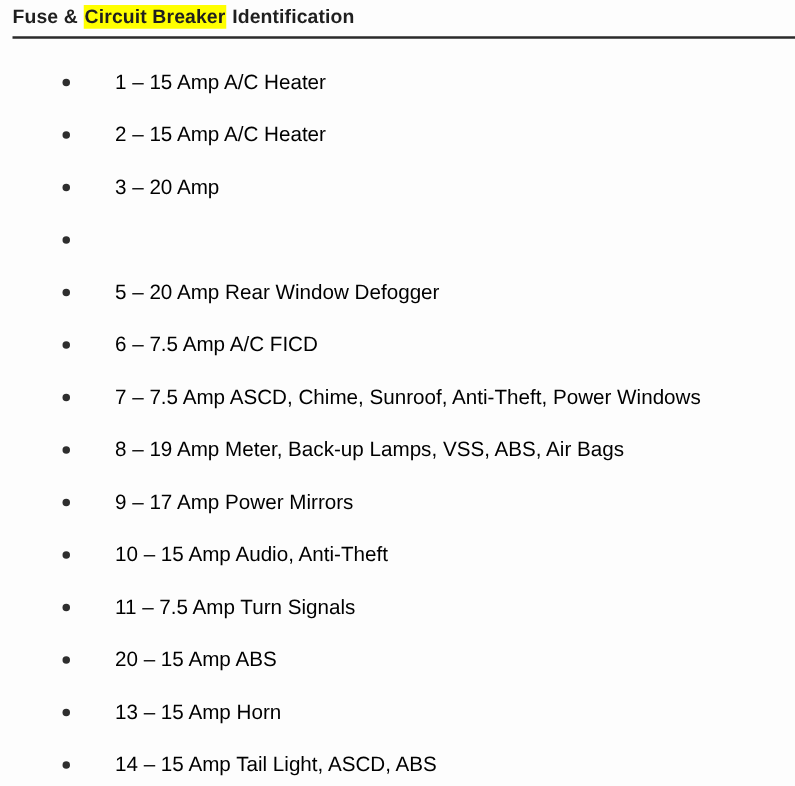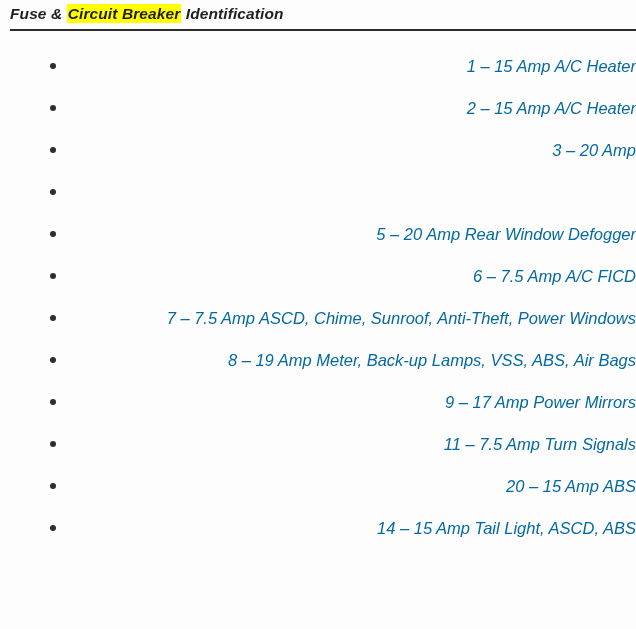--- a/index.html
+++ b/index.html
@@ -15,21 +15,20 @@
     color: #3a3a3a;
     overflow: hidden;
   }
 
   .page {
     position: relative;
     width: 636px;
     height: 629px;
     background: #fdfdfd;
     box-sizing: border-box;
-    font-style: italic;
   }
 
   
   .heading-block {
     padding: 4px 0 0 10px;
   }
   .page-title {
     font-size: 15.5px;
     font-weight: bold;
     color: #1f1f1f;
@@ -58,23 +57,22 @@
     padding: 0;
     position: relative;
     top: 14px;
   }
   .fuse-item {
     position: relative;
     height: 42px;
     line-height: 42px;
     padding-left: 92px;
     font-size: 16.5px;
-    color: #0369a1;
+    color: #000000;
     white-space: nowrap;
-    text-align: right;
   }
   .fuse-item .bullet {
     position: absolute;
     left: 50px;
     top: 50%;
     transform: translateY(-50%);
     width: 6px;
     height: 6px;
     border-radius: 50%;
     background: #2e2e2e;
@@ -97,18 +95,20 @@
   <ul class="fuse-list" id="fuse-list">
       <li class="fuse-item"><span class="bullet"></span><span class="item-text">1 – 15 Amp A/C Heater</span></li>
       <li class="fuse-item"><span class="bullet"></span><span class="item-text">2 – 15 Amp A/C Heater</span></li>
       <li class="fuse-item"><span class="bullet"></span><span class="item-text">3 – 20 Amp</span></li>
       <li class="fuse-item"><span class="bullet"></span></li>
       <li class="fuse-item"><span class="bullet"></span><span class="item-text">5 – 20 Amp Rear Window Defogger</span></li>
       <li class="fuse-item"><span class="bullet"></span><span class="item-text">6 – 7.5 Amp A/C FICD</span></li>
       <li class="fuse-item"><span class="bullet"></span><span class="item-text">7 – 7.5 Amp ASCD, Chime, Sunroof, Anti-Theft, Power Windows</span></li>
       <li class="fuse-item"><span class="bullet"></span><span class="item-text">8 – 19 Amp Meter, Back-up Lamps, VSS, ABS, Air Bags</span></li>
       <li class="fuse-item"><span class="bullet"></span><span class="item-text">9 – 17 Amp Power Mirrors</span></li>
+      <li class="fuse-item"><span class="bullet"></span><span class="item-text">10 – 15 Amp Audio, Anti-Theft</span></li>
       <li class="fuse-item"><span class="bullet"></span><span class="item-text">11 – 7.5 Amp Turn Signals</span></li>
       <li class="fuse-item"><span class="bullet"></span><span class="item-text">20 – 15 Amp ABS</span></li>
+      <li class="fuse-item"><span class="bullet"></span><span class="item-text">13 – 15 Amp Horn</span></li>
       <li class="fuse-item"><span class="bullet"></span><span class="item-text">14 – 15 Amp Tail Light, ASCD, ABS</span></li>
     </ul>
 
 </div>
 
 </body></html>

